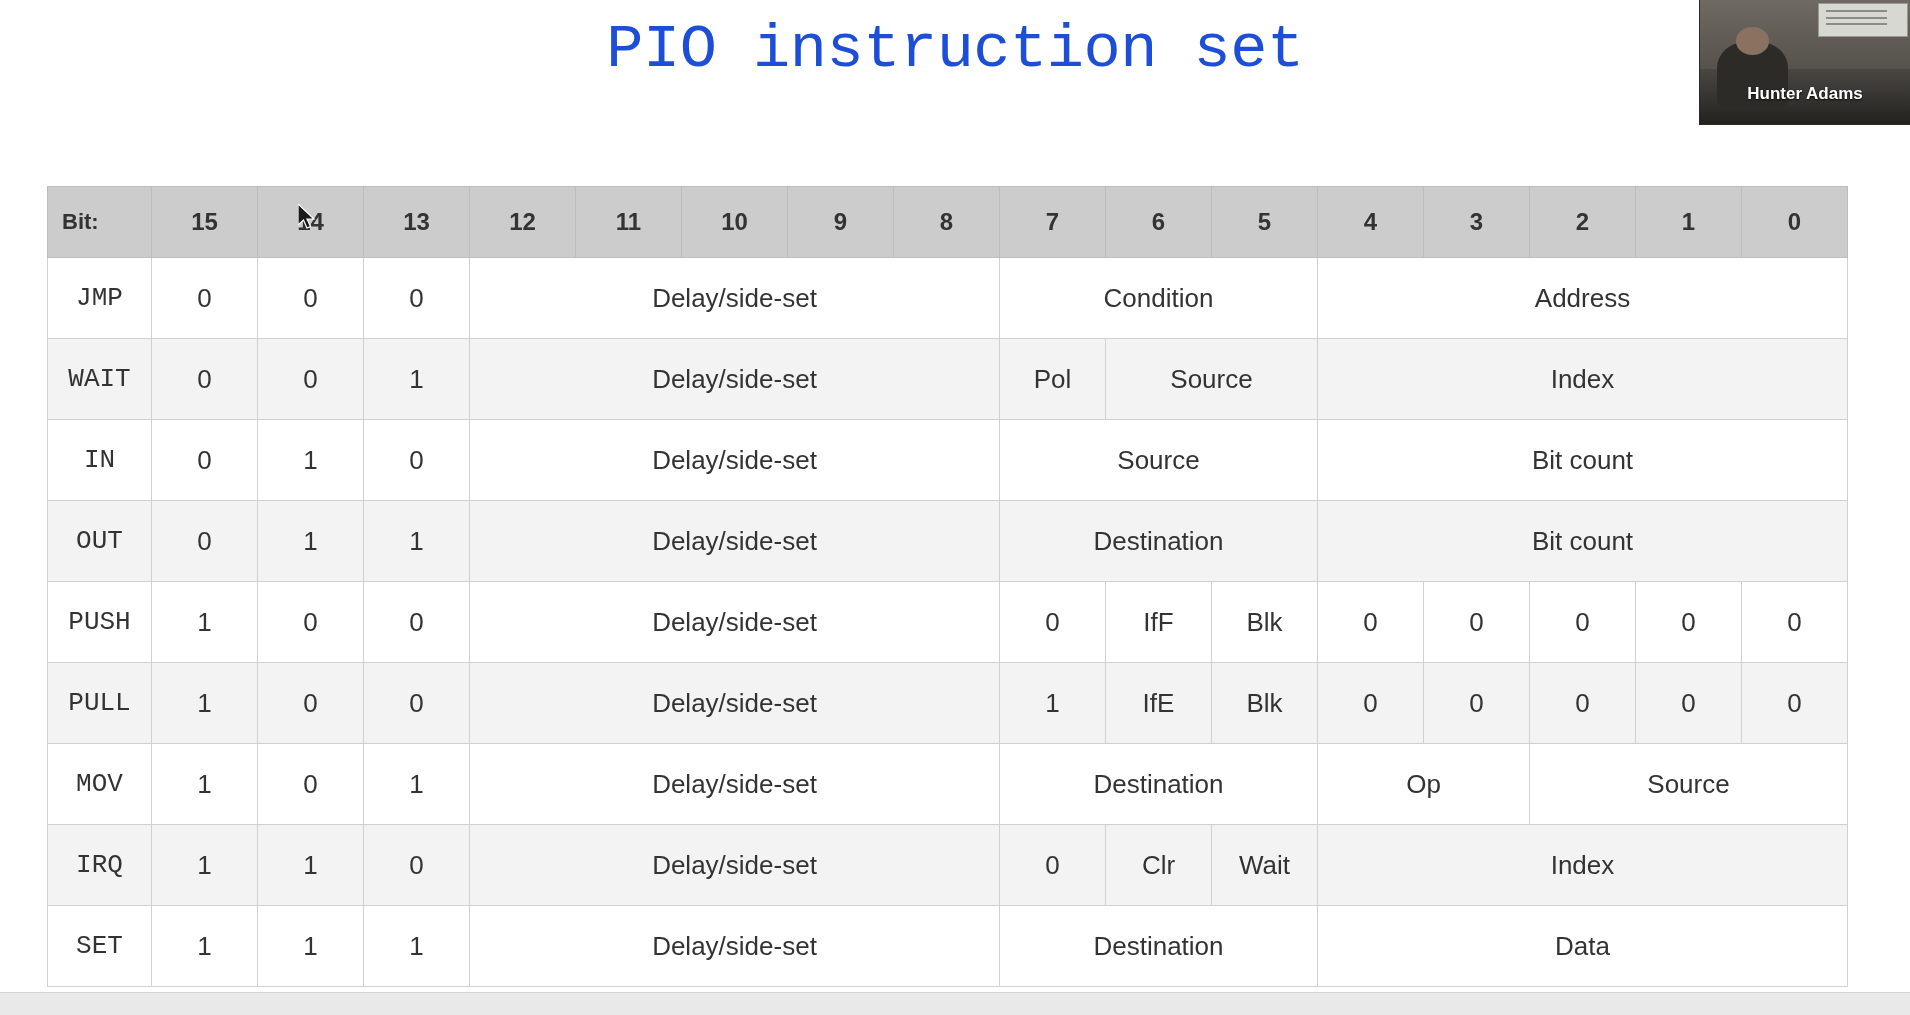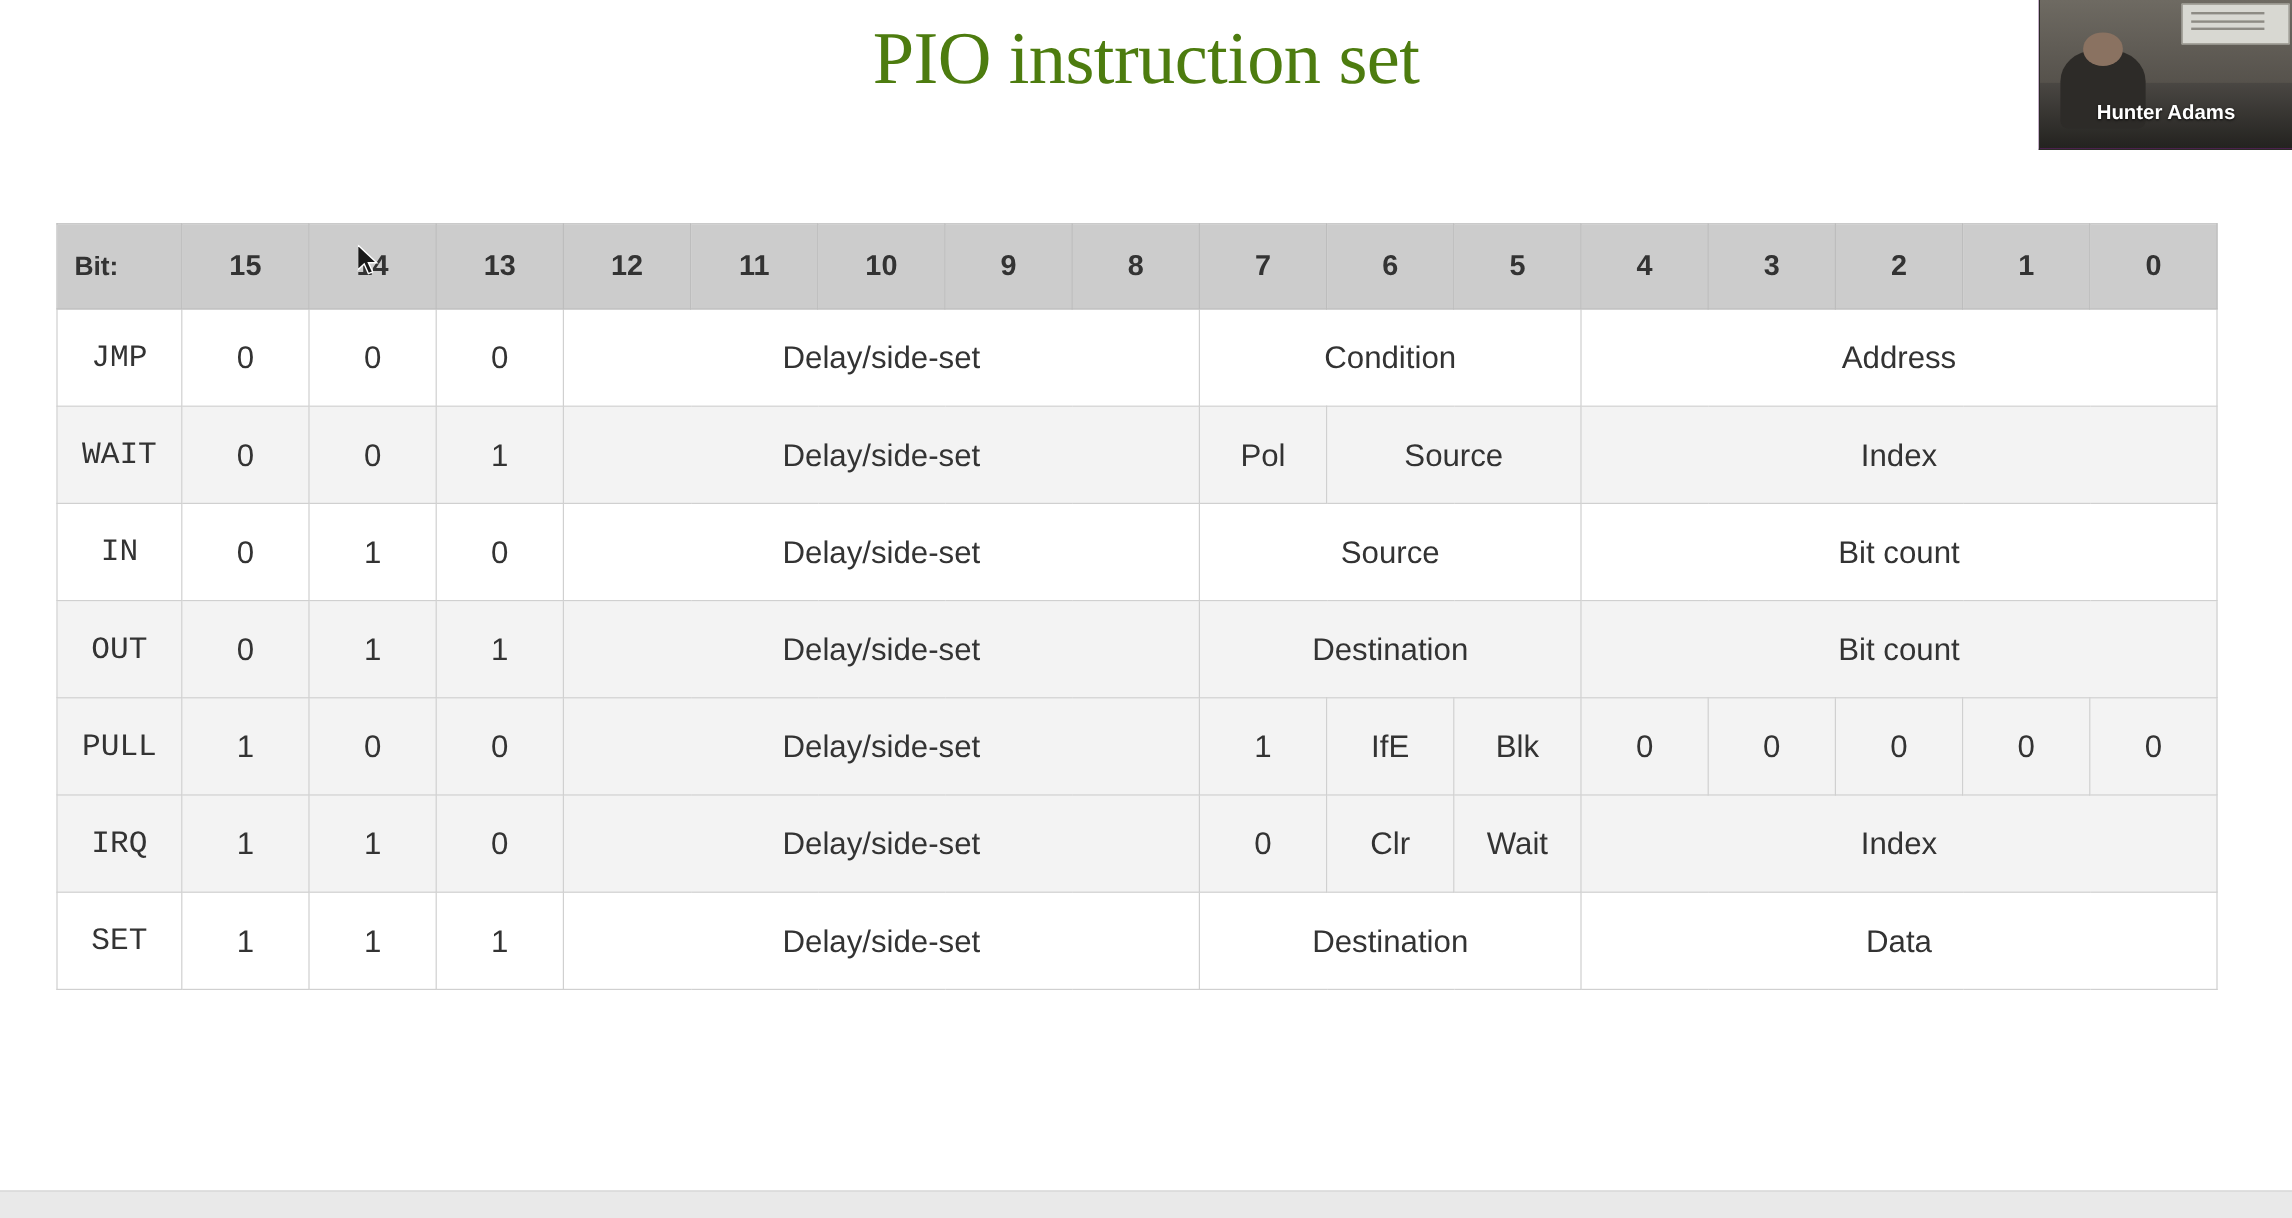--- a/index.html
+++ b/index.html
@@ -21,24 +21,24 @@
   }
 
   
   #slide-title {
     position: absolute;
     top: 14px;
     left: 0;
     width: 1910px;
     text-align: center;
     font-size: 62px;
-    color: #4d7c0f;
+    color: #1d4ed8;
     font-weight: 400;
     letter-spacing: -0.5px;
-    font-family: Liberation Serif, serif;
+    font-family: Liberation Mono, monospace;
   }
 
   
   #webcam {
     position: absolute;
     top: 0;
     right: 0;
     width: 210px;
     height: 124px;
     background: #a21caf;
@@ -252,34 +252,59 @@
           </tr>
           <tr class="shade">
             <td class="mnemonic">OUT</td>
             <td>0</td>
             <td>1</td>
             <td>1</td>
             <td colspan="5">Delay/side-set</td>
             <td colspan="3">Destination</td>
             <td colspan="5">Bit count</td>
           </tr>
+          <tr>
+            <td class="mnemonic">PUSH</td>
+            <td>1</td>
+            <td>0</td>
+            <td>0</td>
+            <td colspan="5">Delay/side-set</td>
+            <td>0</td>
+            <td>IfF</td>
+            <td>Blk</td>
+            <td>0</td>
+            <td>0</td>
+            <td>0</td>
+            <td>0</td>
+            <td>0</td>
+          </tr>
           <tr class="shade">
             <td class="mnemonic">PULL</td>
             <td>1</td>
             <td>0</td>
             <td>0</td>
             <td colspan="5">Delay/side-set</td>
             <td>1</td>
             <td>IfE</td>
             <td>Blk</td>
             <td>0</td>
             <td>0</td>
             <td>0</td>
             <td>0</td>
             <td>0</td>
+          </tr>
+          <tr>
+            <td class="mnemonic">MOV</td>
+            <td>1</td>
+            <td>0</td>
+            <td>1</td>
+            <td colspan="5">Delay/side-set</td>
+            <td colspan="3">Destination</td>
+            <td colspan="2">Op</td>
+            <td colspan="3">Source</td>
           </tr>
           <tr class="shade">
             <td class="mnemonic">IRQ</td>
             <td>1</td>
             <td>1</td>
             <td>0</td>
             <td colspan="5">Delay/side-set</td>
             <td>0</td>
             <td>Clr</td>
             <td>Wait</td>

